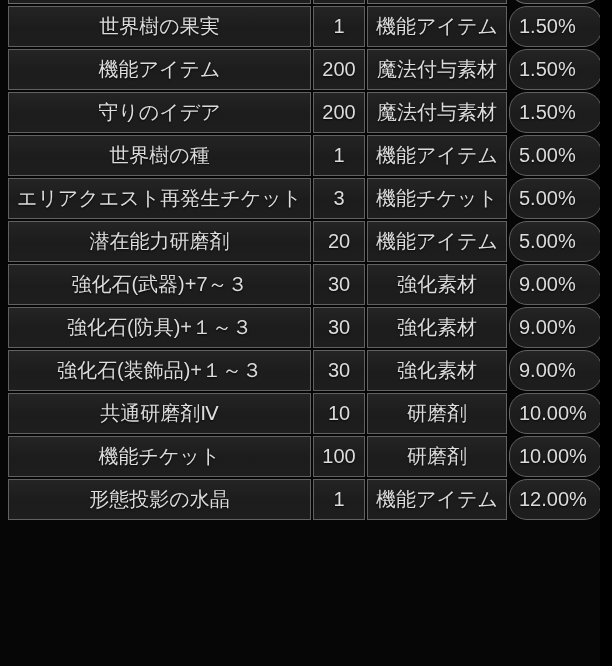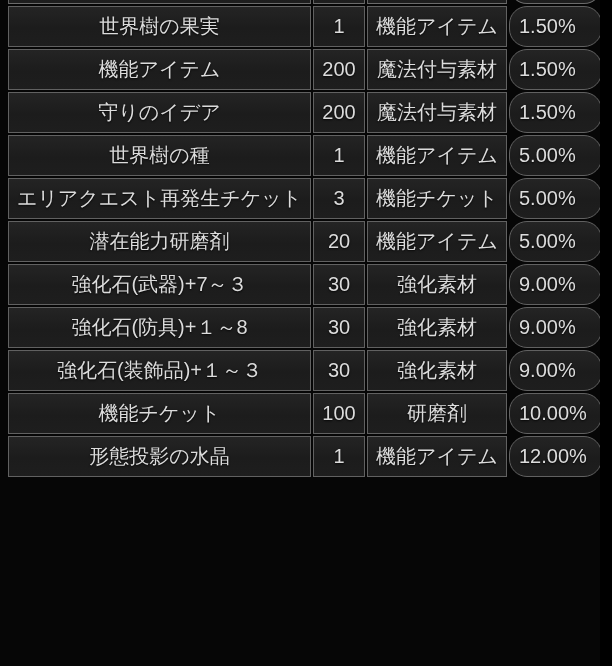--- a/index.html
+++ b/index.html
@@ -105,30 +105,36 @@
         <td>機能アイテム</td>
         <td class="rate">5.00%</td>
       </tr>
       <tr>
         <td>強化石(武器)+7～３</td>
         <td>30</td>
         <td>強化素材</td>
         <td class="rate">9.00%</td>
       </tr>
       <tr>
-        <td>強化石(防具)+１～8</td>
+        <td>強化石(防具)+１～３</td>
         <td>30</td>
         <td>強化素材</td>
         <td class="rate">9.00%</td>
       </tr>
       <tr>
         <td>強化石(装飾品)+１～３</td>
         <td>30</td>
         <td>強化素材</td>
         <td class="rate">9.00%</td>
+      </tr>
+      <tr>
+        <td>共通研磨剤Ⅳ</td>
+        <td>10</td>
+        <td>研磨剤</td>
+        <td class="rate">10.00%</td>
       </tr>
       <tr>
         <td>機能チケット</td>
         <td>100</td>
         <td>研磨剤</td>
         <td class="rate">10.00%</td>
       </tr>
       <tr>
         <td>形態投影の水晶</td>
         <td>1</td>

